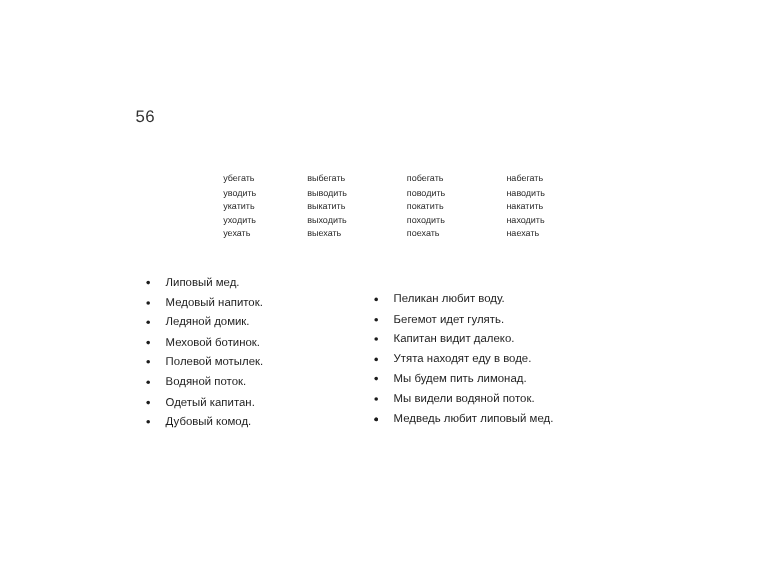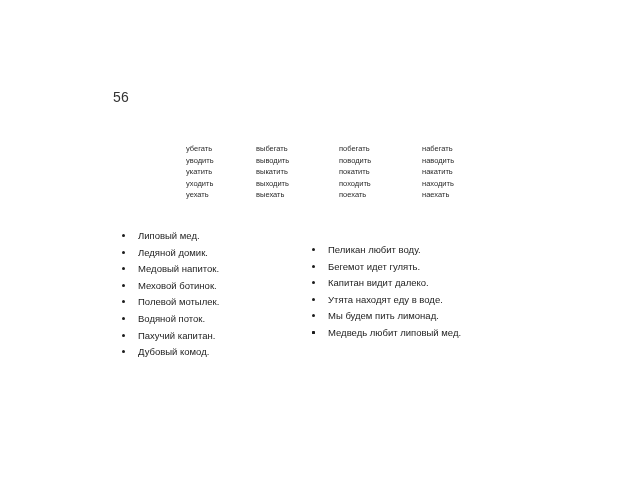--- a/index.html
+++ b/index.html
@@ -148,38 +148,38 @@
         <td class="col-4">наехать</td>
       </tr>
     </tbody>
   </table>
 
   <div class="columns">
 
     <div class="col-left">
       <ul class="bullets">
         <li><span class="dot"></span><span>Липовый мед.</span></li>
+        <li><span class="dot"></span><span>Медовый напиток.</span></li>
         <li><span class="dot"></span><span>Ледяной домик.</span></li>
-        <li><span class="dot"></span><span>Медовый напиток.</span></li>
         <li><span class="dot"></span><span>Меховой ботинок.</span></li>
         <li><span class="dot"></span><span>Полевой мотылек.</span></li>
         <li><span class="dot"></span><span>Водяной поток.</span></li>
-        <li><span class="dot"></span><span>Пахучий капитан.</span></li>
+        <li><span class="dot"></span><span>Одетый капитан.</span></li>
         <li><span class="dot"></span><span>Дубовый комод.</span></li>
       </ul>
     </div>
 
     <div class="col-right">
       <ul class="bullets">
         <li><span class="dot"></span><span>Пеликан любит воду.</span></li>
         <li><span class="dot"></span><span>Бегемот идет гулять.</span></li>
         <li><span class="dot"></span><span>Капитан видит далеко.</span></li>
         <li><span class="dot"></span><span>Утята находят еду в воде.</span></li>
         <li><span class="dot"></span><span>Мы будем пить лимонад.</span></li>
-        <li><span class="dot"></span></li>
+        <li><span class="dot"></span><span>Мы видели водяной поток.</span></li>
         <li><span class="dot"></span></li>
         <li><span class="dot"></span><span>Медведь любит липовый мед.</span></li>
       </ul>
     </div>
 
   </div>
 
 </div>
 
 </body></html>

